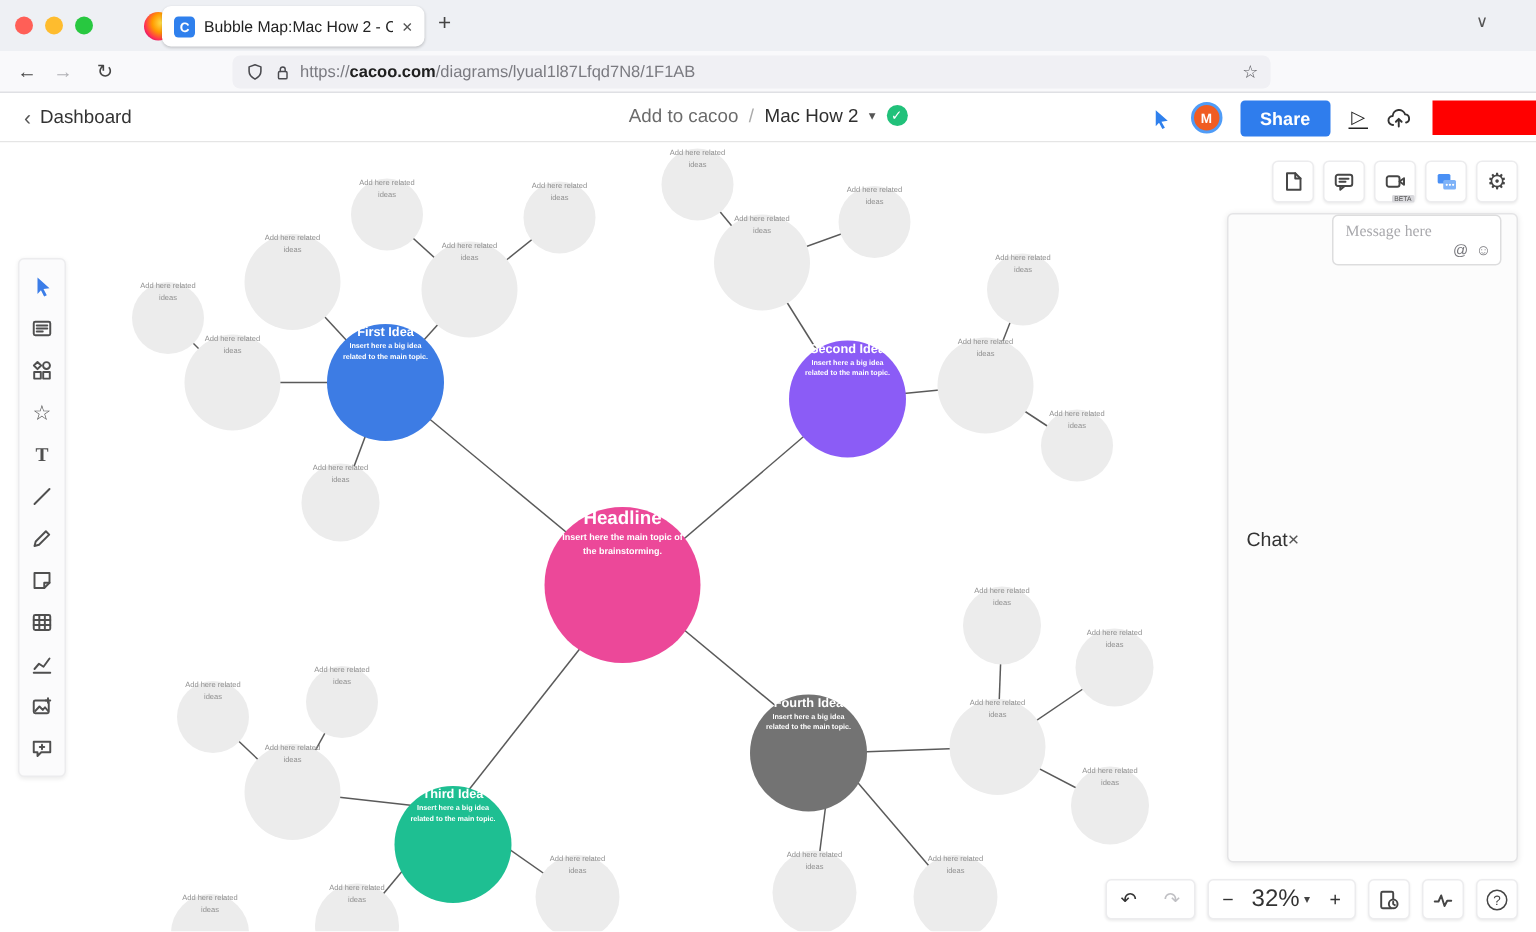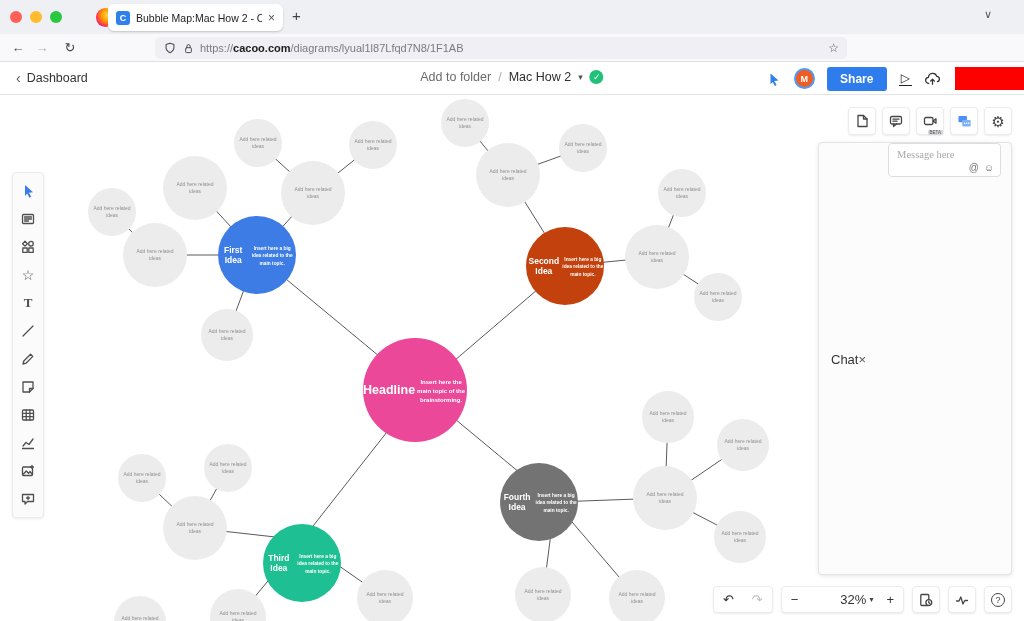--- a/index.html
+++ b/index.html
@@ -48,21 +48,21 @@
   .avatar { width:21px; height:21px; border-radius:50%; background:#f05c22; border:2px solid #4f9cf7; color:#fff;
     font-size:9px; font-weight:bold; display:flex; align-items:center; justify-content:center; }
   .sharebtn { width:60px; height:24px; background:#2f7ded; color:#fff; border:none; border-radius:3px; font-size:12px;
     font-weight:bold; font-family:"Liberation Sans",sans-serif; }
   .present { font-size:12px; color:#222; border-bottom:1.5px solid #222; padding:0 2px 1px; line-height:1; }
   .redacted { width:69px; height:23px; background:#ff0000; margin-left:2px; }
 
   
   .canvas { position:absolute; left:0; top:95px; width:1024px; height:526px; background:#fff; overflow:hidden; }
   .edges { position:absolute; left:0; top:0; }
-  .bubble { position:absolute; border-radius:50%; display:flex; flex-direction:row; align-items:center; justify-content:center;
+  .bubble { position:absolute; border-radius:50%; display:flex; flex-direction:column; align-items:center; 
     text-align:center; z-index:2; }
   .bubble.sub { background:#ececec; }
   .bubble.sub .b-label { font-size:5px; line-height:1.5; color:#8f8f8f; width:78%; }
   .bubble.idea .b-label { font-size:8.5px; font-weight:bold; color:#fff; line-height:1.2; }
   .bubble.idea .b-sub { font-size:4.8px; font-weight:bold; color:#fff; width:76%; line-height:1.5; margin-top:2px; }
   .bubble.main .b-label { font-size:12.5px; font-weight:bold; color:#fff; }
   .bubble.main .b-sub { font-size:6px; font-weight:bold; color:#fff; width:80%; line-height:1.5; margin-top:3px; }
 
   
   .lefttools { position:absolute; left:12px; top:172px; width:32px; background:#fbfbfc; border:1px solid #ececee;
@@ -94,21 +94,21 @@
   .msgicons { position:absolute; right:6px; bottom:3px; display:flex; gap:5px; font-size:10px; color:#77777c; }
   .postbtn { margin:8px 10px 12px; height:20px; background:#2f80ed; color:#fff; border:none; border-radius:3px;
     font-size:11px; font-weight:bold; font-family:"Liberation Sans",sans-serif; }
 
   
   .bottombar { position:absolute; right:12px; bottom:8px; display:flex; gap:8px; align-items:center; z-index:6; }
   .bgroup { background:#fff; border:1px solid #ececee; border-radius:4px; box-shadow:0 1px 2px rgba(0,0,0,.08);
     height:27px; display:flex; align-items:center; }
   .bcell { padding:0 9px; font-size:13px; color:#333; display:flex; align-items:center; }
   .bcell.dim { color:#c0c0c4; }
-  .zoomlbl { font-size:13px; color:#333; padding:0 3px;margin-left:30px; }
+  .zoomlbl { font-size:16px; color:#333; padding:0 3px; }
   .zcaret { font-size:8px; color:#444; padding-right:4px; }
   .sqbtn { width:28px; height:27px; background:#fff; border:1px solid #ececee; border-radius:4px;
     box-shadow:0 1px 2px rgba(0,0,0,.08); display:flex; align-items:center; justify-content:center; }
   .sqbtn svg { stroke:#464646; fill:none; stroke-width:1.3; stroke-linecap:round; stroke-linejoin:round; }
   .helpq { width:14px; height:14px; border:1.3px solid #464646; border-radius:50%; font-size:9px; color:#464646;
     display:flex; align-items:center; justify-content:center; }
   svg.inline-ic { stroke:#4a4a4f; fill:none; stroke-width:1.2; stroke-linecap:round; stroke-linejoin:round; }
 </style>
 </head>
 <body>
@@ -158,21 +158,21 @@
     <div class="ci">≡</div>
   </div>
 </div>
 
 <div class="appheader">
   <div class="backlink">
     <span class="chv">‹</span>
     <span>Dashboard</span>
   </div>
   <div class="crumbs">
-    <span class="crumb-action">Add to folder</span>
+    <span class="crumb-action">Add to cacoo</span>
     <span class="crumb-sep">/</span>
     <span class="crumb-name">Mac How 2</span>
     <span class="crumb-caret">▾</span>
     <span class="savedcheck">
         <span>✓</span>
       </span>
   </div>
   <div class="hdr-right">
     <svg width="16" height="16" viewBox="0 0 16 16">
       <path d="M4.5 2.5l8 7-4.2.6 2.3 4-1.7.9-2.2-4.1-2.2 2.3z" fill="#2f80ed"></path>
@@ -221,21 +221,21 @@
     </svg>
   <div id="nodes-layer">
       <div class="bubble main" style="left: 363px; top: 243px; height: 104px; width: 104px; background: #ec4899;">
         <div class="b-label">Headline</div>
         <div class="b-sub">Insert here the main topic of the brainstorming.</div>
       </div>
       <div class="bubble idea" style="left: 218px; top: 121px; height: 78px; width: 78px; background: rgb(61, 124, 228);">
         <div class="b-label">First Idea</div>
         <div class="b-sub">Insert here a big idea related to the main topic.</div>
       </div>
-      <div class="bubble idea" style="left: 526px; top: 132px; height: 78px; width: 78px; background: #c2410c;">
+      <div class="bubble idea" style="left: 526px; top: 132px; height: 78px; width: 78px; background: #8b5cf6;">
         <div class="b-label">Second Idea</div>
         <div class="b-sub">Insert here a big idea related to the main topic.</div>
       </div>
       <div class="bubble idea" style="left: 263px; top: 429px; height: 78px; width: 78px; background: rgb(30, 191, 146);">
         <div class="b-label">Third Idea</div>
         <div class="b-sub">Insert here a big idea related to the main topic.</div>
       </div>
       <div class="bubble idea" style="left: 500px; top: 368px; height: 78px; width: 78px; background: #737373;">
         <div class="b-label">Fourth Idea</div>
         <div class="b-sub">Insert here a big idea related to the main topic.</div>

